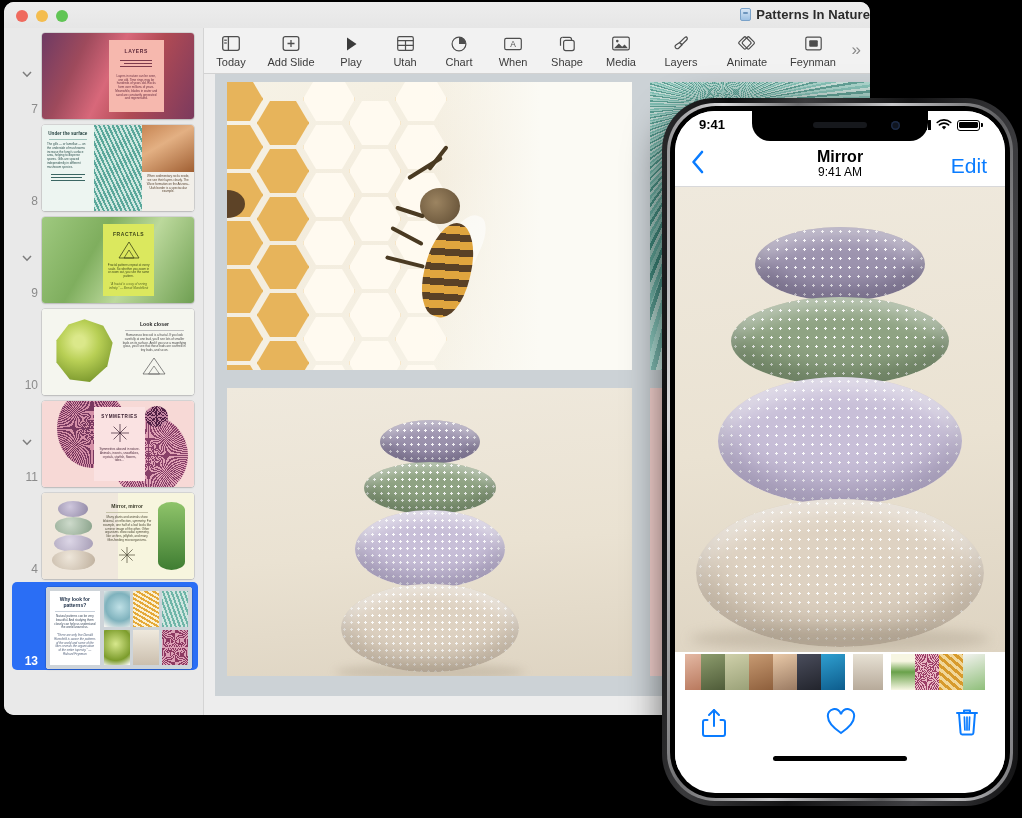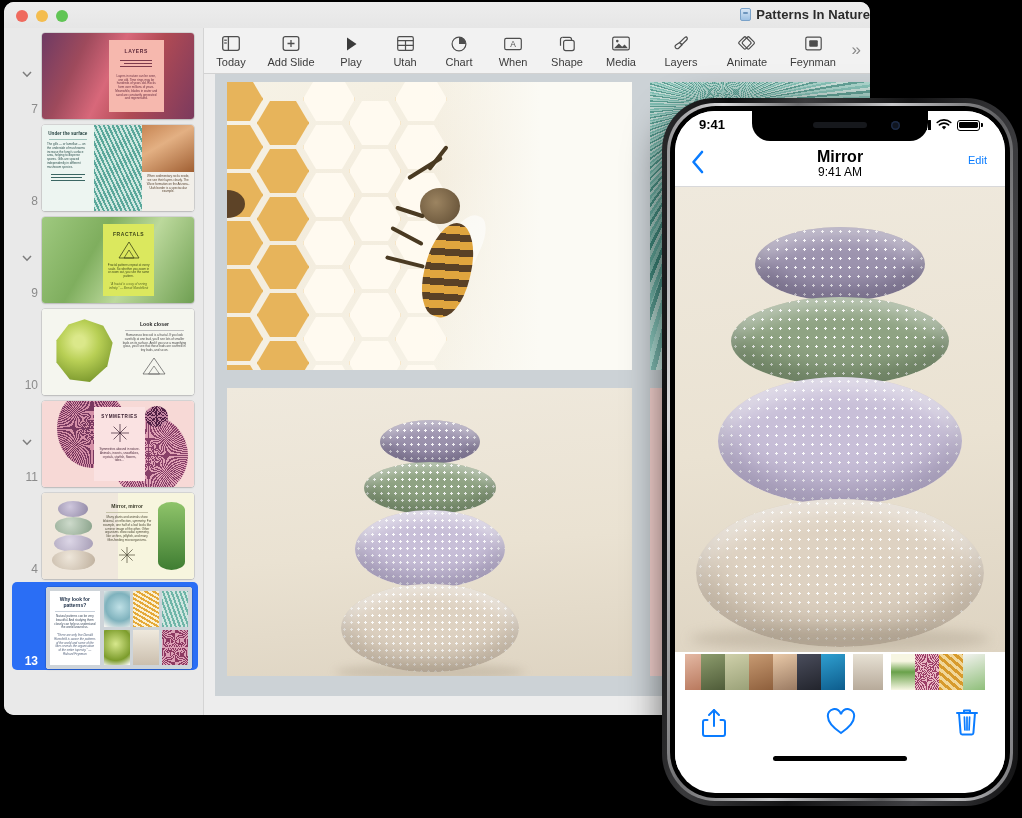--- a/index.html
+++ b/index.html
@@ -224,21 +224,21 @@
   .batt::after{ content:""; position:absolute; left:1.2px; top:1.2px; bottom:1.2px; right:1.2px;
     background:#000; border-radius:1.4px; }
   .batt-tip { width:2px; height:4px; background:#000; border-radius:0 1px 1px 0; margin-left:1px; }
 
   .navbar {
     position:relative; height:46px; background:#fff;
     border-bottom:0.5px solid #d8d8da;
     display:flex; align-items:center; justify-content:center;
   }
   .navbar .back { position:absolute; left:16px; top:9px; color:#0a7cff; }
-  .navbar .edit { position:absolute; right:18px; top:13px; color:#0a7cff; font-size:11px; }
+  .navbar .edit { position:absolute; right:18px; top:13px; color:#0a7cff; font-size:21px; }
   .nav-title { text-align:center; line-height:1.1; }
   .nav-title .t1 { font-size:16px; font-weight:bold; color:#000; }
   .nav-title .t2 { font-size:12px; color:#000; margin-top:1px; }
 
   .photo-area { position:relative; height:465px; background:#e9e2d5; overflow:hidden; }
   .filmstrip { position:relative; height:40px; background:#fff; display:flex; padding:2px 10px; gap:0px; }
   .fs { height:36px; flex:0 0 auto; }
   .fs.sel { outline: 1.5px solid #fff; }
   .bottombar { position:relative; height:78px; background:#fff; display:flex; align-items:flex-start;
     justify-content:space-between; padding: 16px 26px 0 26px; }

